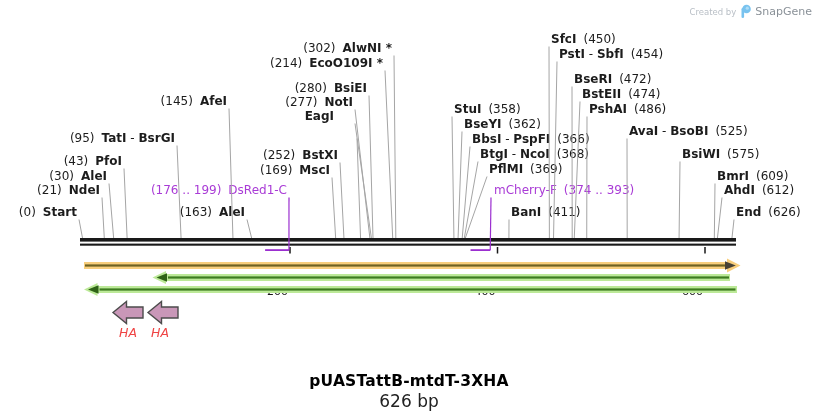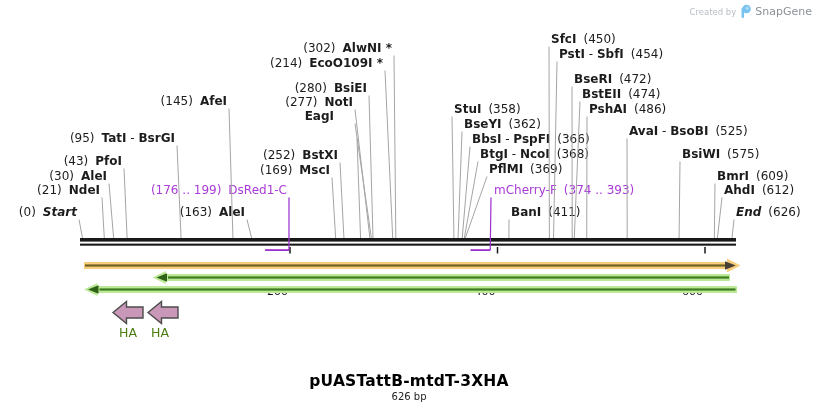--- a/index.html
+++ b/index.html
@@ -6,27 +6,27 @@
   .stage{position:relative;width:818px;height:415px;background:#fff;overflow:hidden;
          font-family:"DejaVu Sans","Liberation Sans",sans-serif;}
   #labels{position:absolute;left:0;top:0;width:818px;height:415px;}
   #overlay{position:absolute;left:0;top:0;}
   .site-label{position:absolute;white-space:nowrap;font-size:12px;line-height:13px;color:#1C1C1C;}
   .site-label .pos{font-weight:400;}
   .site-label .nm{font-weight:700;}
   .site-label .dash{font-weight:400;}
   .site-label.purple{color:#A93BD6;}
   .site-label.purple .nm{font-weight:400;}
-  .site-label.it .nm{font-style:italic;}
+  .site-label.it .nm{}
   .spacer{display:inline-block;width:7px;}
   .tick-label{position:absolute;font-size:11px;line-height:12px;color:#141414;text-align:right;width:34px;margin-top:38px;}
-  .ha-label{position:absolute;font-size:12.5px;line-height:13px;color:#4d7c0f;width:32px;text-align:center;}
+  .ha-label{position:absolute;font-size:12.5px;line-height:13px;color:#ef4444;width:32px;text-align:center;font-style:italic;}
   .map-title{position:absolute;left:0;width:818px;top:372px;text-align:center;
              font-size:15.5px;font-weight:700;color:#000;letter-spacing:.2px;}
-  .map-length{position:absolute;left:0;width:818px;top:391px;text-align:center;font-size:10px;color:#222;}
+  .map-length{position:absolute;left:0;width:818px;top:391px;text-align:center;font-size:17px;color:#222;}
   .watermark{position:absolute;top:4px;right:6px;display:flex;align-items:center;gap:4px;}
   .wm-created{font-size:8.5px;color:#B9BFC6;}
   .wm-brand{font-size:11px;color:#8A9198;}
 </style>
 </head>
 <body>
 
 <div class="stage">
 
   <div class="watermark">

